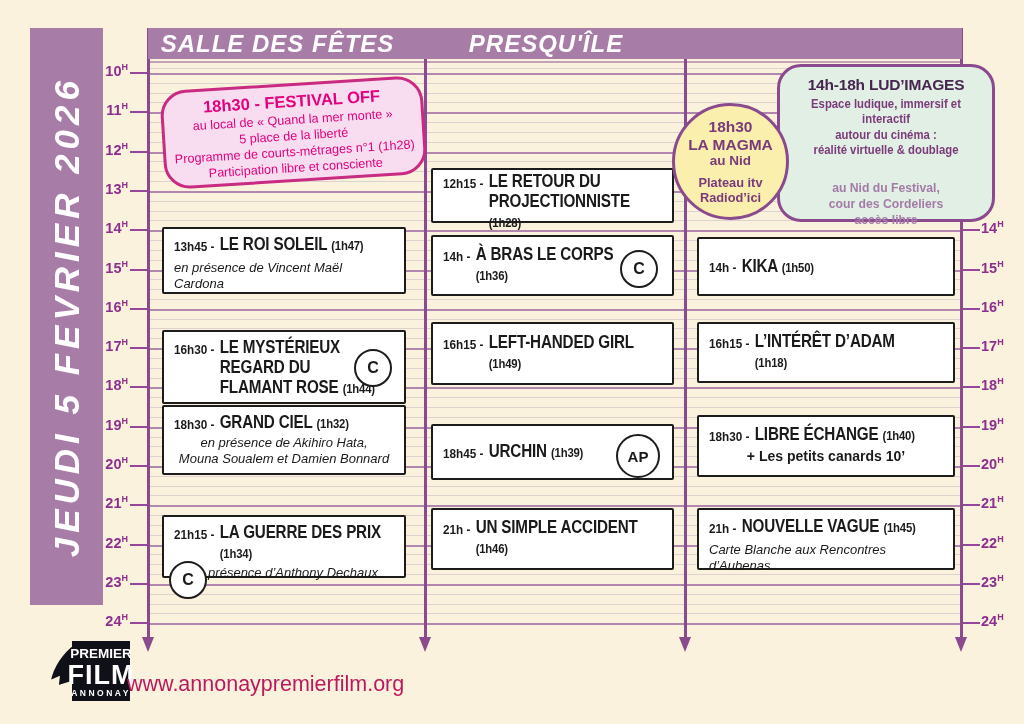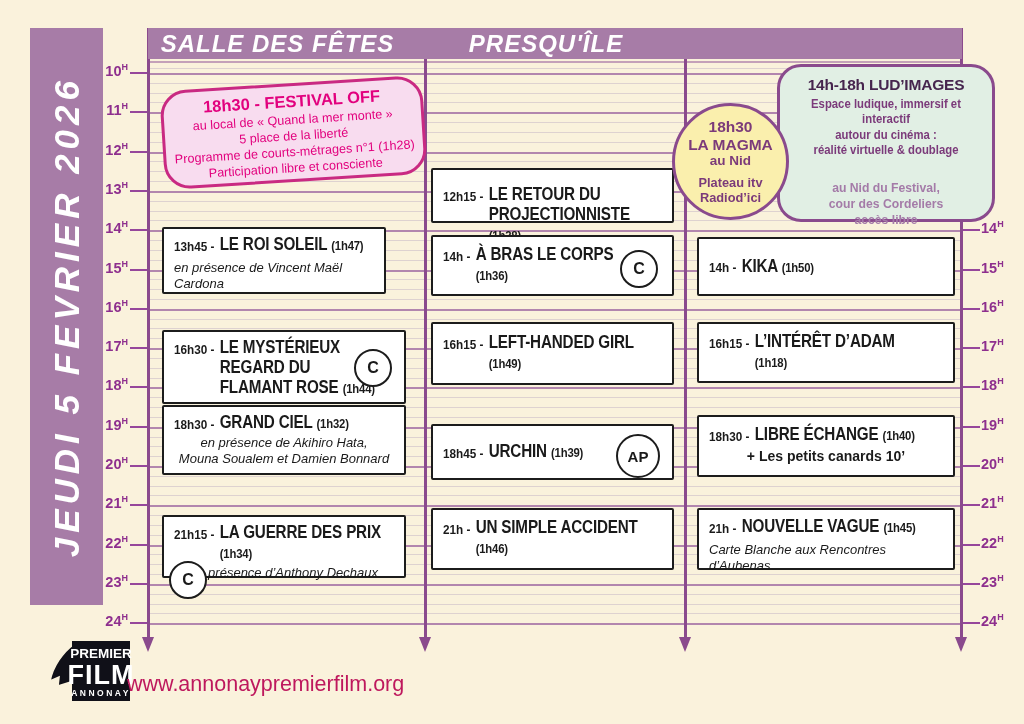--- a/index.html
+++ b/index.html
@@ -245,21 +245,21 @@
   </div>
 
   <div class="magma">
     <div class="m1">18h30</div>
     <div class="m2">LA MAGMA</div>
     <div class="m3">au Nid</div>
     <div class="m4">Plateau itv</div>
     <div class="m4">Radiod’ici</div>
   </div>
 
-  <div class="evt" style="left:162px;top:227px;width:224px;height:67px;">
+  <div class="evt" style="left:162px;top:227px;width:244px;height:67px;">
     <div class="evt-row squeeze">
       <span class="evt-time">13h45 -</span>
       <span class="evt-title">
           <span class="tl"><span>LE ROI SOLEIL</span> <span class="dur">(1h47)</span></span>
         </span>
     </div>
     <div class="evt-sub">en présence de Vincent Maël Cardona</div>
   </div>
 
   <div class="evt" style="left:162px;top:330px;width:244px;height:74px;">
@@ -289,21 +289,21 @@
     <div class="evt-row squeeze">
       <span class="evt-time">21h15 -</span>
       <span class="evt-title">
           <span class="tl"><span>LA GUERRE DES PRIX</span> <span class="dur">(1h34)</span></span>
         </span>
     </div>
     <div class="evt-sub center">en présence d’Anthony Dechaux</div>
     <span class="badge" style="left:5px;top:44px;">C</span>
   </div>
 
-  <div class="evt" style="left:431px;top:168px;width:243px;height:55px;padding-top:15px;">
+  <div class="evt" style="left:431px;top:168px;width:243px;height:55px;padding-top:2px;">
     <div class="evt-row squeeze">
       <span class="evt-time">12h15 -</span>
       <span class="evt-title">
         <span class="tl">LE RETOUR DU</span>
         <span class="tl"><span>PROJECTIONNISTE</span> <span class="dur">(1h28)</span></span>
       </span>
     </div>
   </div>
 
   <div class="evt" style="left:431px;top:235px;width:243px;height:61px;padding-top:8px;">

